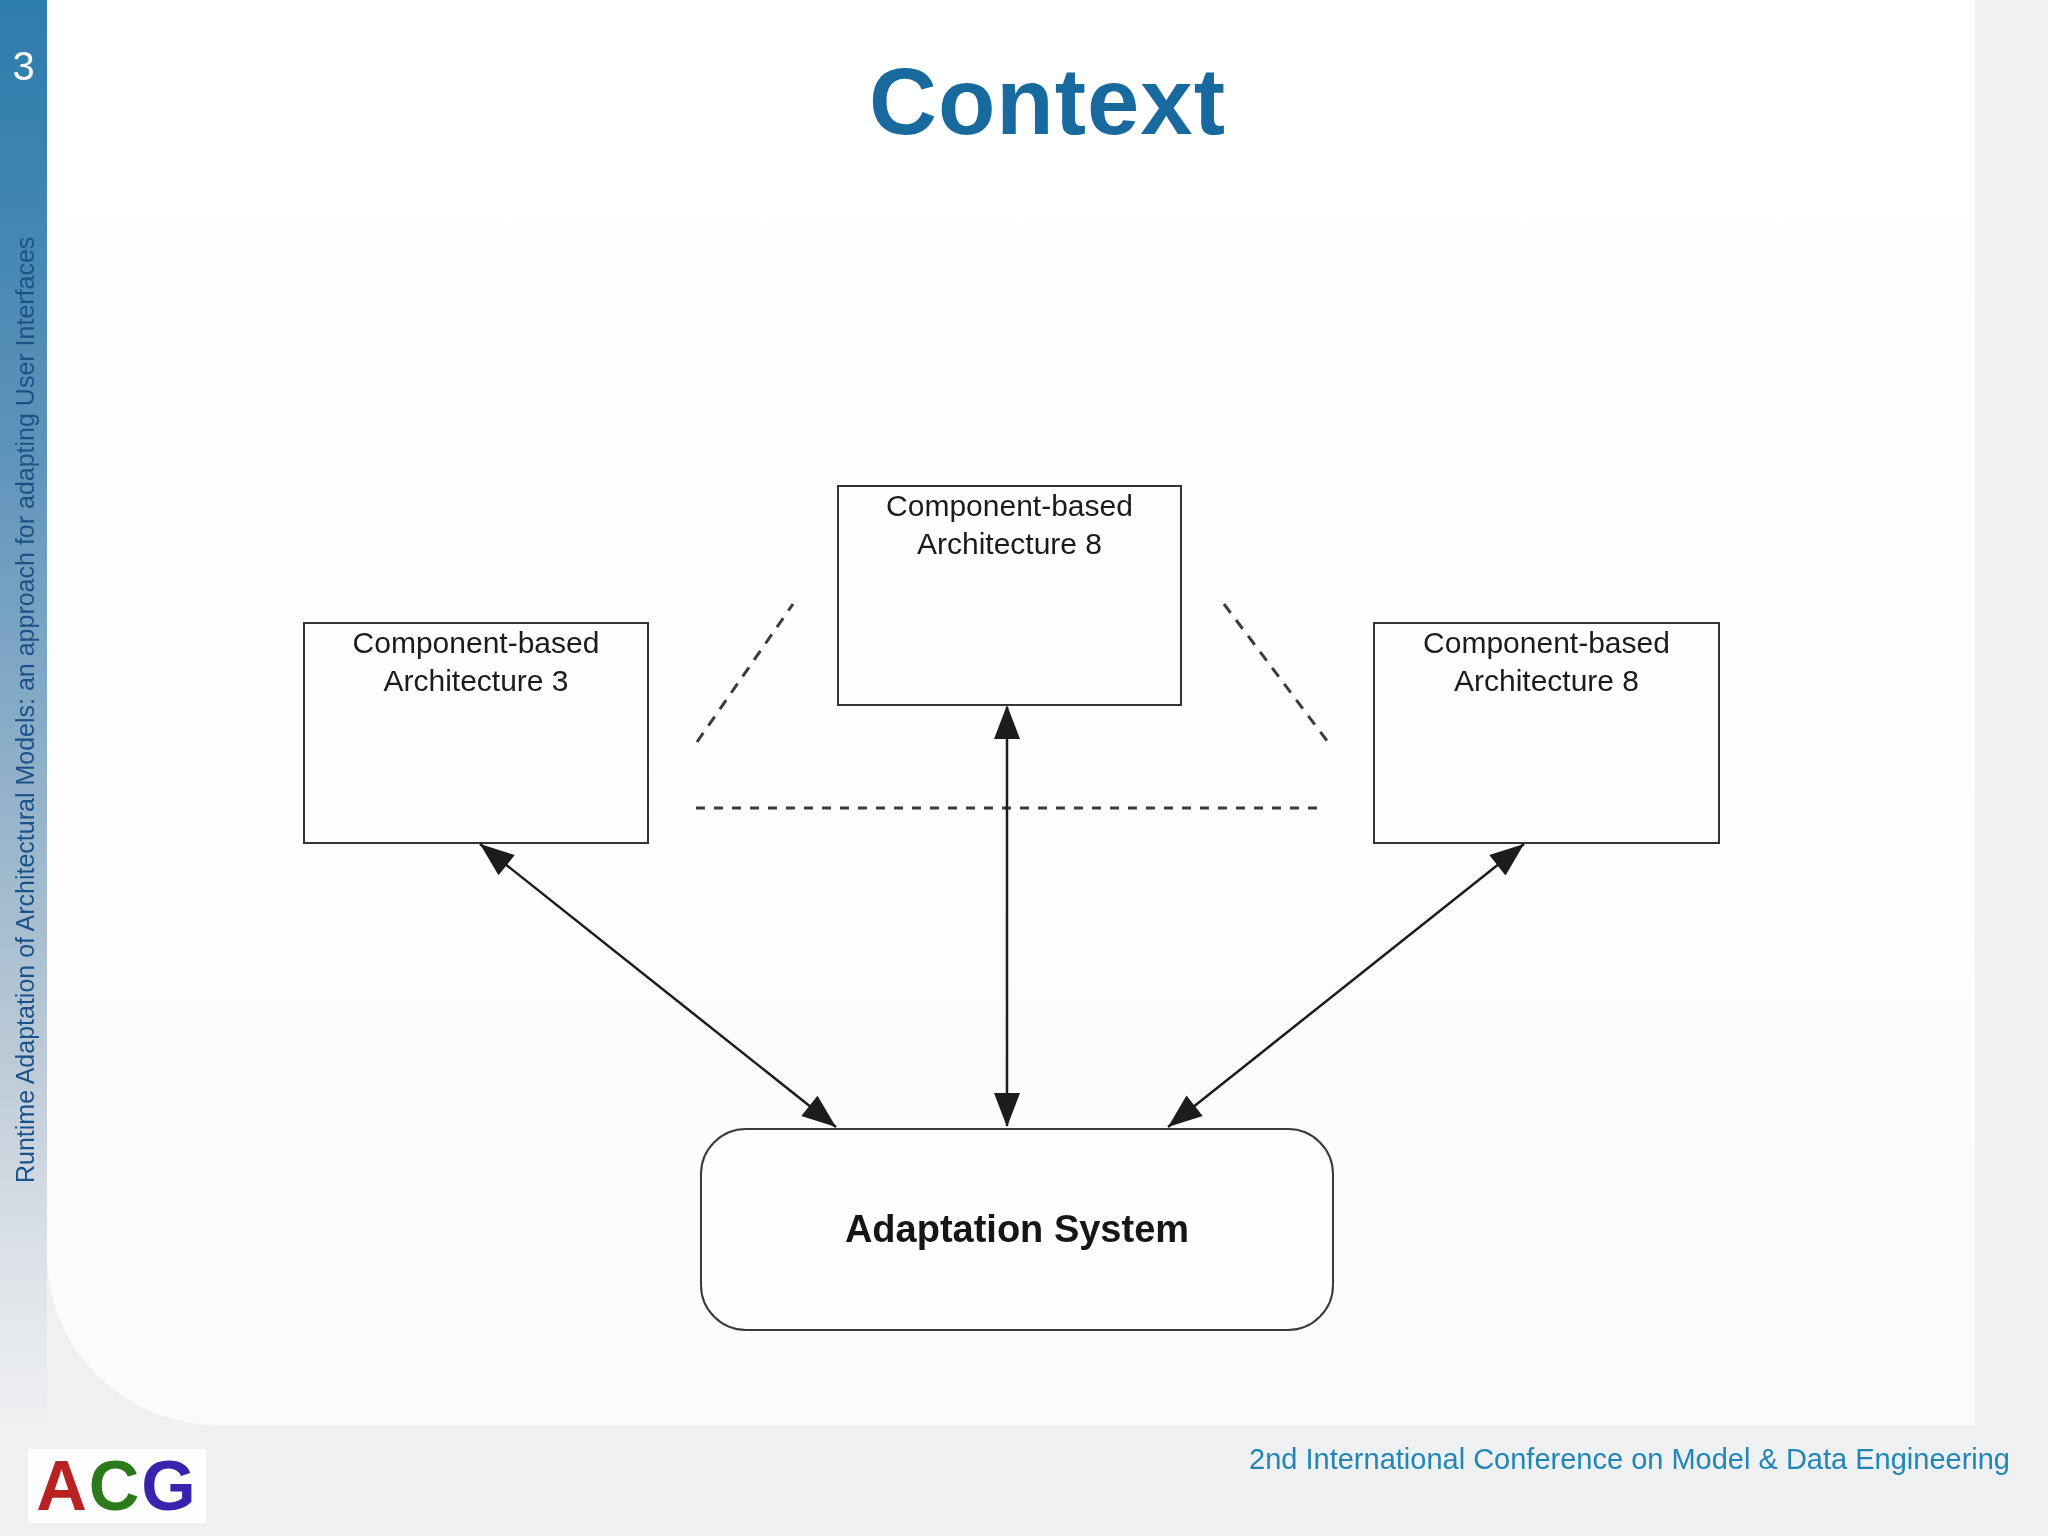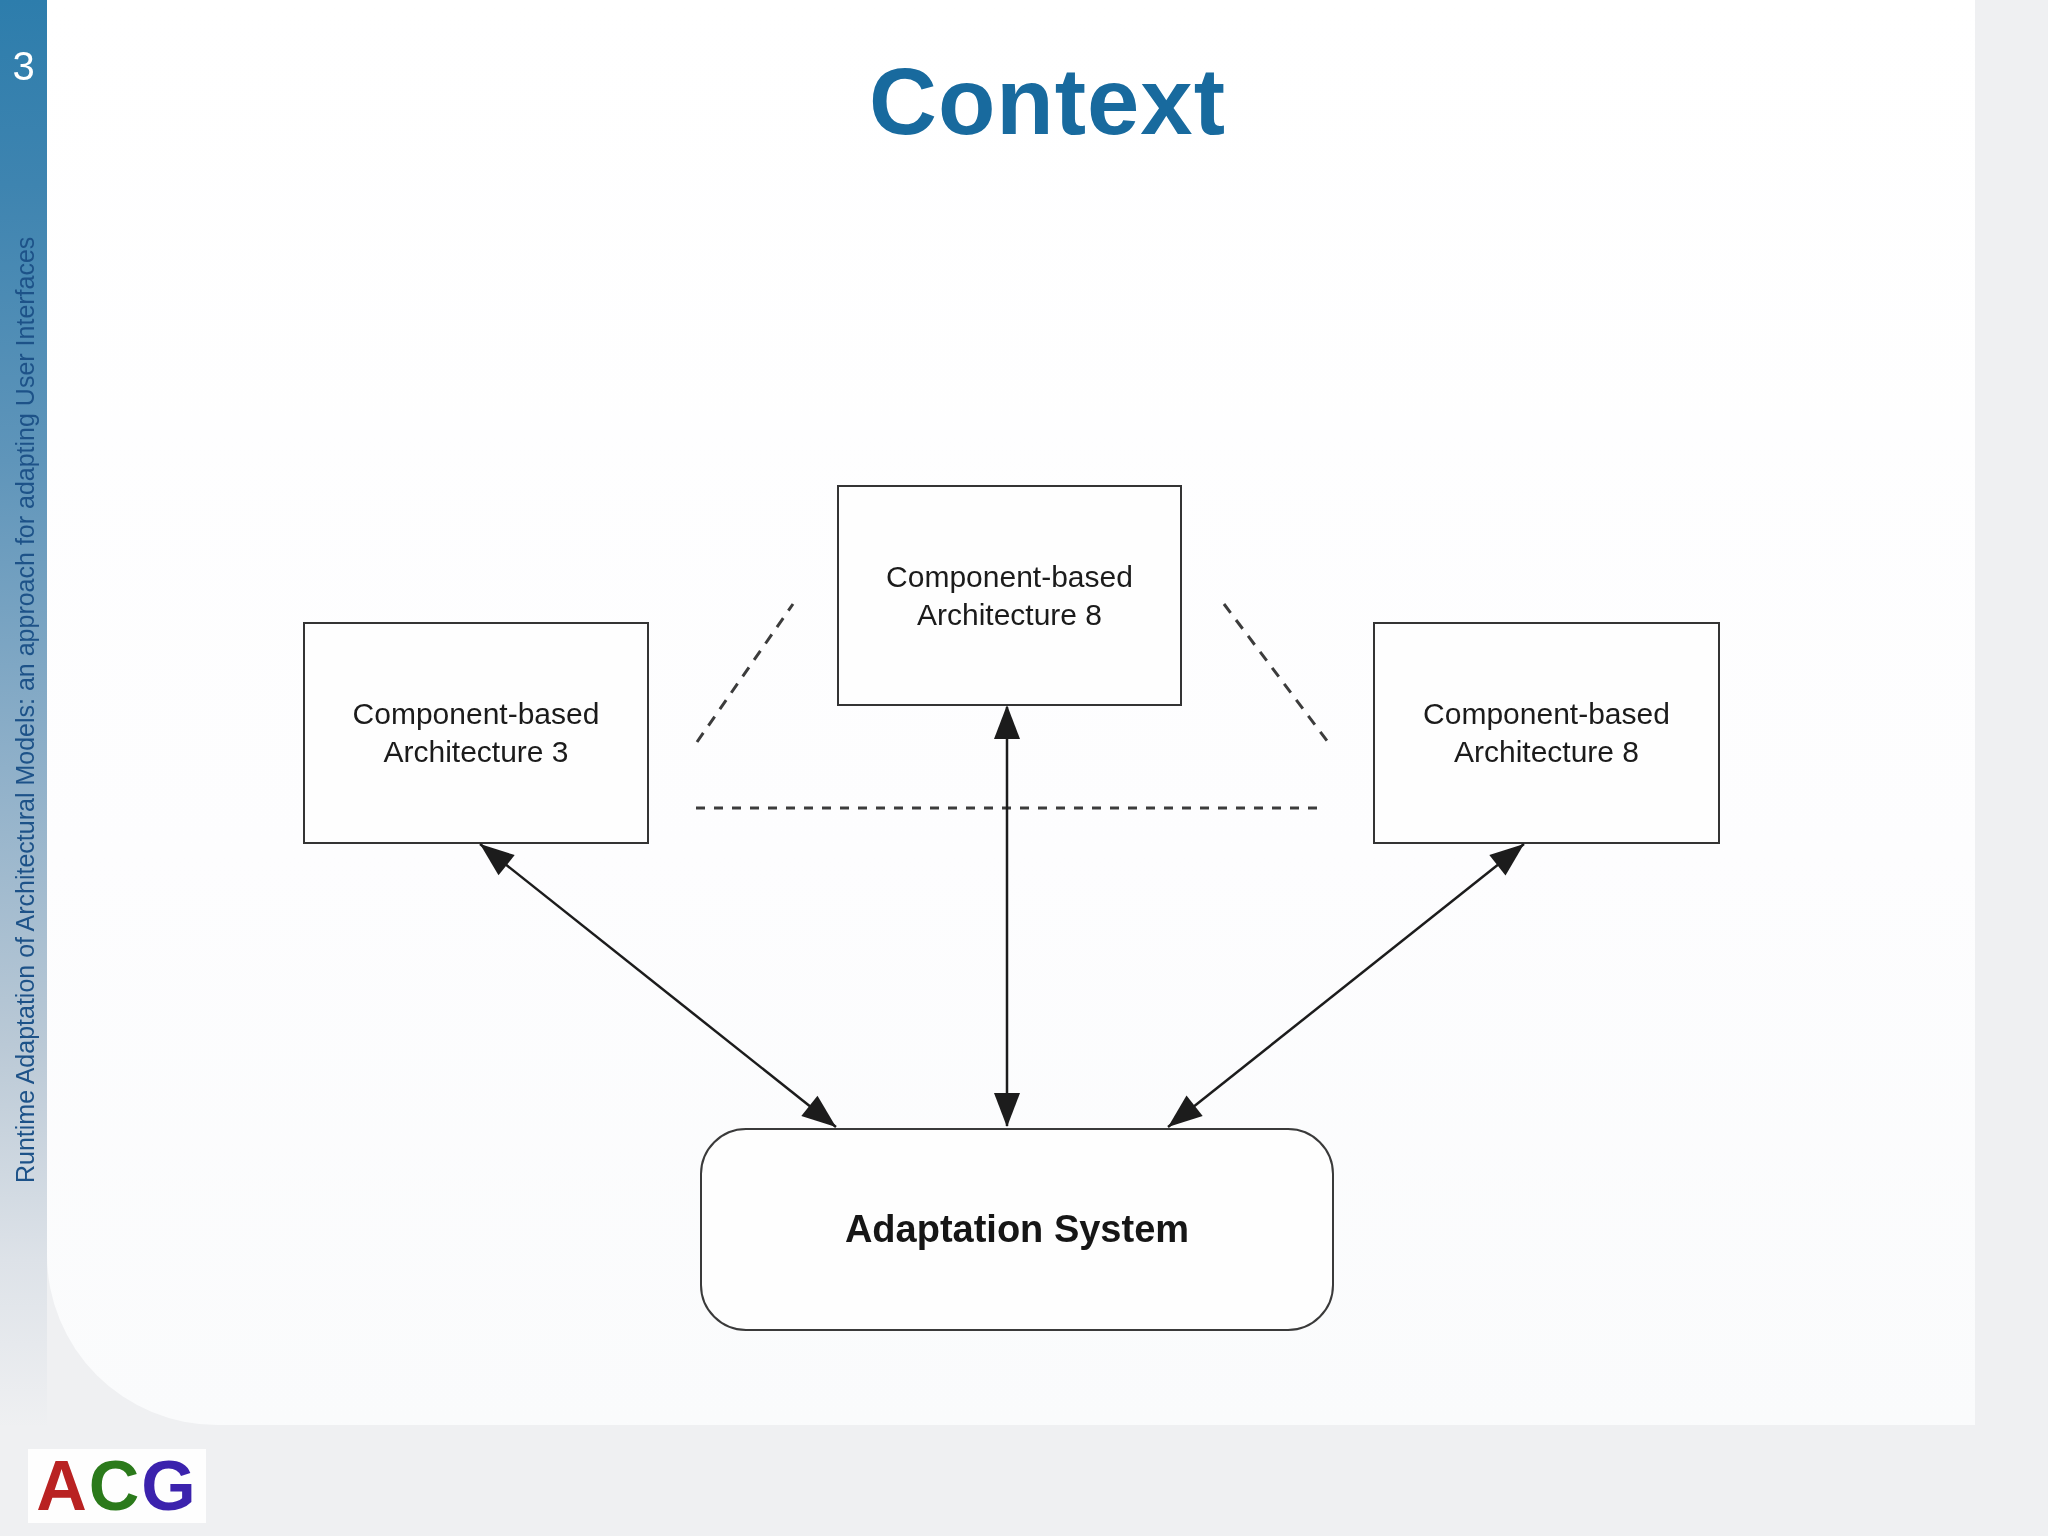--- a/index.html
+++ b/index.html
@@ -31,21 +31,21 @@
     border-bottom-left-radius:170px;
   }
   .title{
     position:absolute;left:0;top:48px;width:2001px;margin:0;
     text-align:center;font-size:94px;font-weight:bold;color:#186a9e;
     letter-spacing:1px;
   }
   
   .node{
     position:absolute;background:#fefefe;border:2px solid #343434;
-    display:flex;flex-direction:column;justify-content:center;align-items:center;
+    display:flex;flex-direction:column;align-items:center;
     font-size:30px;line-height:38px;color:#1b1b1b;text-align:center;
   }
   .node-1{left:303px;top:622px;width:342px;height:218px;}
   .node-2{left:837px;top:485px;width:341px;height:217px;}
   .node-3{left:1373px;top:622px;width:343px;height:218px;}
   .adaptation{
     position:absolute;left:700px;top:1128px;width:630px;height:199px;
     background:#fefefe;border:2px solid #3a3a3a;border-radius:46px;
     display:flex;justify-content:center;align-items:center;
     font-size:38px;color:#161616;font-weight:bold;
@@ -119,15 +119,16 @@
     <polygon fill="#1c1c1c" points="1168,1127 1186.5,1095.6 1202.7,1116.0"></polygon>
   </svg>
 
   <footer class="footer-band"></footer>
   <div class="logo">
     <span class="logo-a">A</span>
       <span class="logo-c">C</span>
       <span class="logo-g">G</span>
   </div>
   <div class="conference">
+    <div>2nd International Conference on Model &amp; Data Engineering</div>
   </div>
 
 </div>
 
 </body></html>

